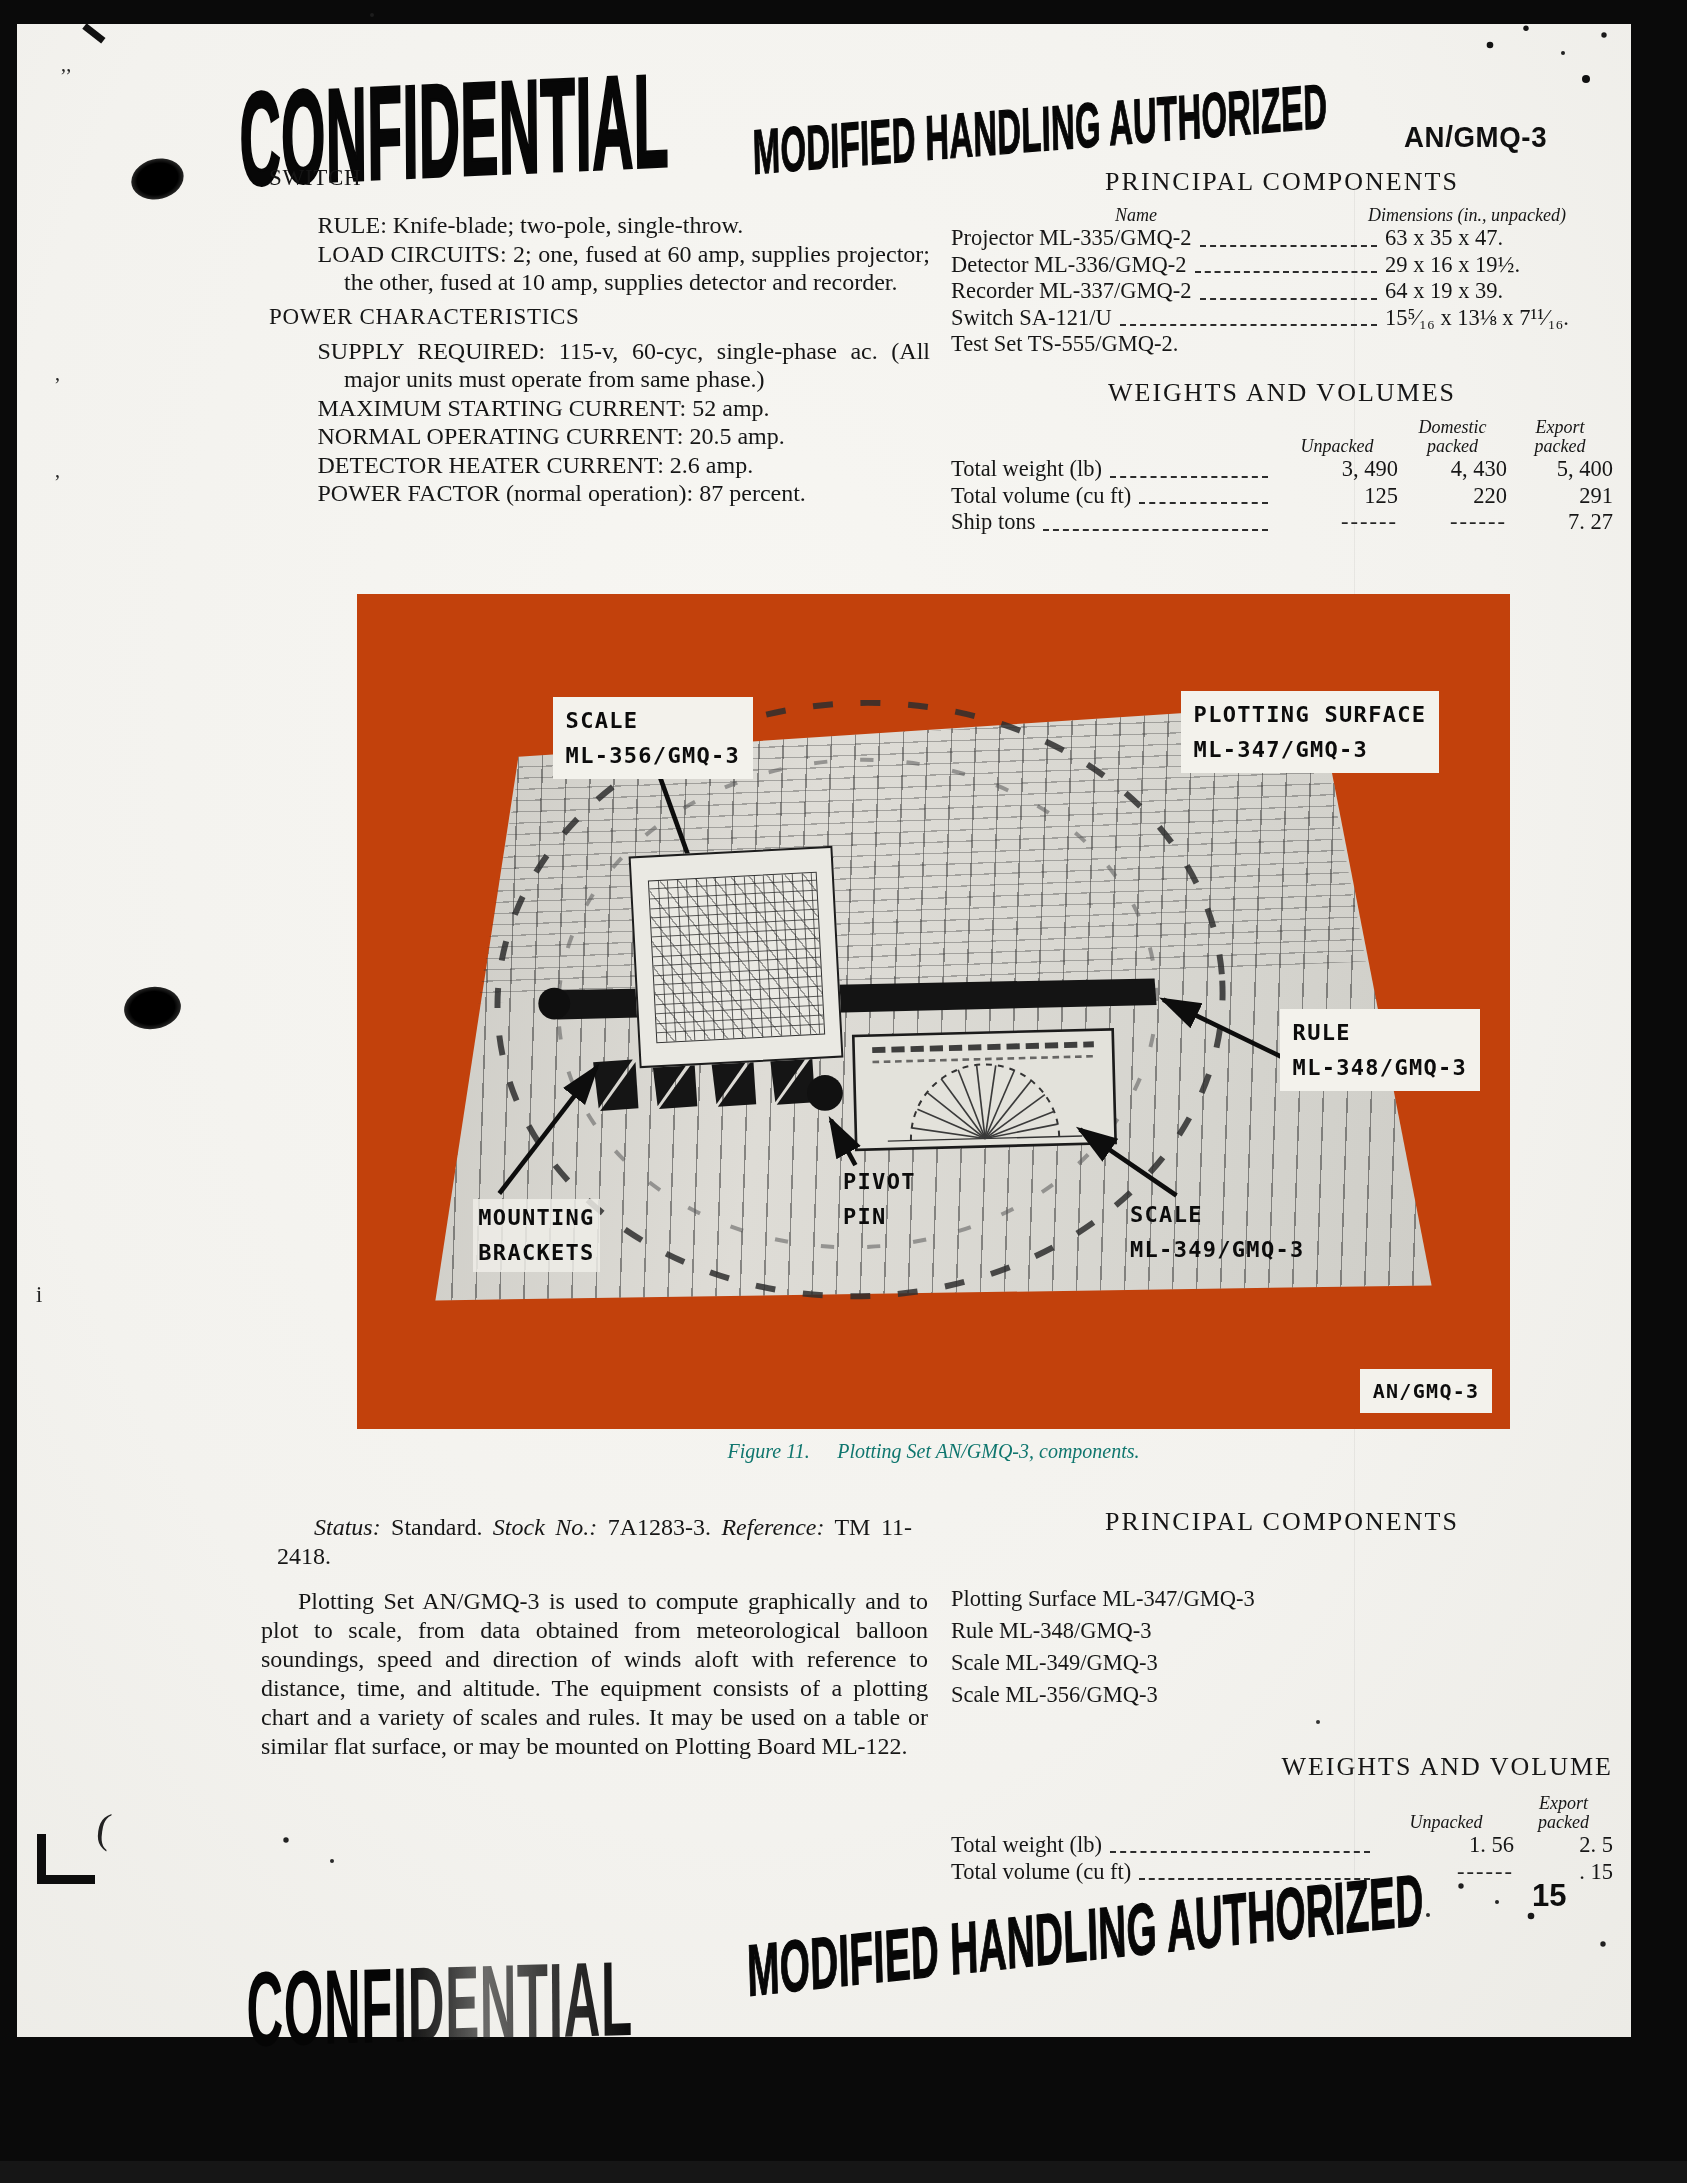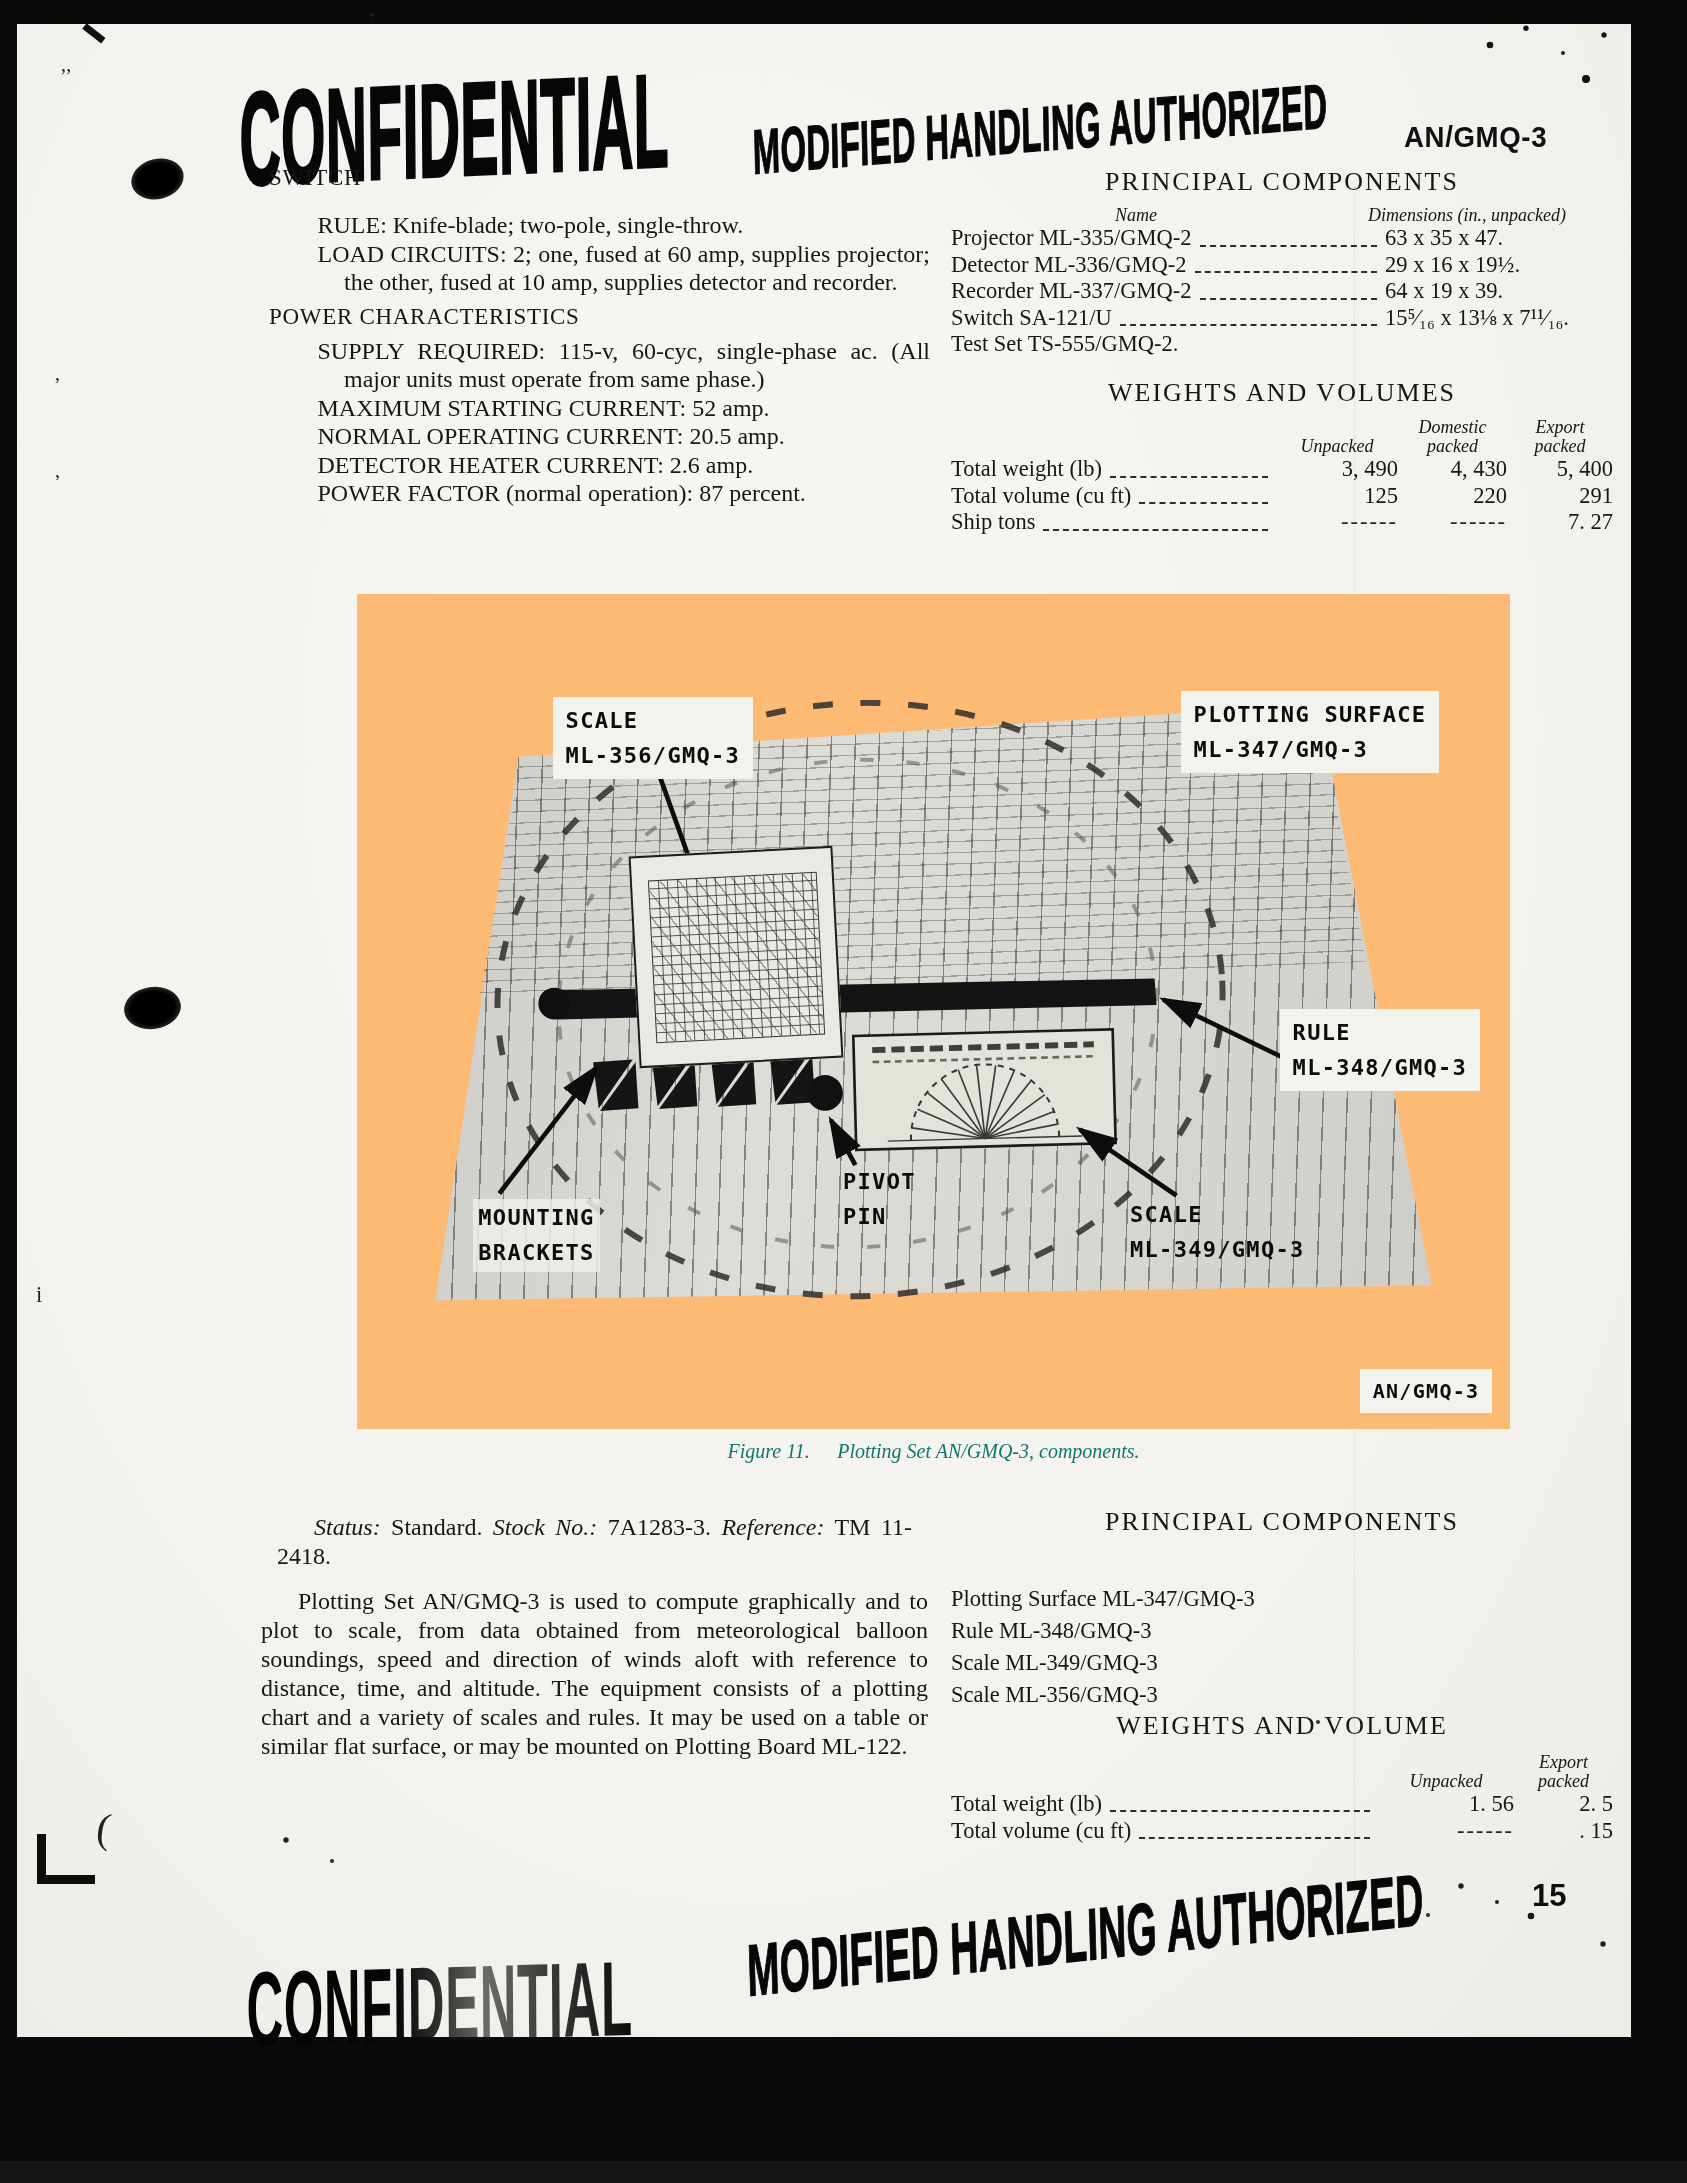--- a/index.html
+++ b/index.html
@@ -30,21 +30,21 @@
   .item{padding-left:79px;text-indent:-26.5px;text-align:justify;}
   .sec-head{margin:6.6px 0 5.3px 4px;}
   .it{font-style:italic;}
   
   .trow{display:flex;align-items:baseline;font-size:22.5px;line-height:26.5px;}
   .lead{flex:1;border-bottom:2px dashed #2c2c2c;margin:0 8px 5.3px 8px;align-self:flex-end;}
   .colhead{font-style:italic;font-size:18px;line-height:19px;white-space:pre-line;text-align:center;}
   .vcell{text-align:right;}
   .dashval{letter-spacing:2px;color:#262626;}
   
-  .figure{left:357px;top:594px;width:1153px;height:835px;background:#fdba74;overflow:hidden;}
+  .figure{left:357px;top:594px;width:1153px;height:835px;background:#c2410c;overflow:hidden;}
   .sheet-shape{position:absolute;inset:0;
     clip-path:polygon(14% 19.5%,83.4% 13.2%,93.2% 82.8%,6.8% 84.6%);
     background:linear-gradient(100deg,#c9c8c2 0%,#dedcd6 38%,#d6d5cf 70%,#cccbc5 100%);}
   .sheet-vlines{position:absolute;inset:0;
     clip-path:polygon(14% 19.5%,83.4% 13.2%,93.2% 82.8%,6.8% 84.6%);
     background:repeating-linear-gradient(92deg,transparent 0 22.5px,rgba(45,45,45,.5) 22.5px 24px);}
   .sheet-hlines{position:absolute;inset:0;
     clip-path:polygon(14.2% 19.6%,83.2% 13.4%,87.5% 44%,10.5% 49%);
     background:repeating-linear-gradient(178deg,transparent 0 10px,rgba(55,55,55,.35) 10px 11.2px);}
   .figlabel{position:absolute;font-family:"DejaVu Sans Mono","Liberation Mono",monospace;
@@ -267,21 +267,21 @@
   </div>
 
   <div class="abs" style="left:951px;top:1507px;width:662px;">
     <div class="h-caps-c">PRINCIPAL COMPONENTS</div>
     <div style="margin-top:46px;font-size:22.5px;line-height:32px;">
       <div>Plotting Surface ML-347/GMQ-3</div>
       <div>Rule ML-348/GMQ-3</div>
       <div>Scale ML-349/GMQ-3</div>
       <div>Scale ML-356/GMQ-3</div>
     </div>
-    <div class="h-caps-c" style="">WEIGHTS AND VOLUME</div>
+    <div class="h-caps-c" style="margin-top:41px;text-align:right;">WEIGHTS AND VOLUME</div>
     <div class="trow" style="margin-top:12px;align-items:flex-end;">
       <span style="flex:1;"></span>
       <span class="colhead" style="width:136px;">Unpacked</span>
       <span class="colhead" style="width:99px;">Export
 packed</span>
     </div>
     <div class="trow">
       <span>Total weight (lb)</span>
       <span class="lead"></span>
       <span class="vcell" style="width:136px;">1. 56</span>

